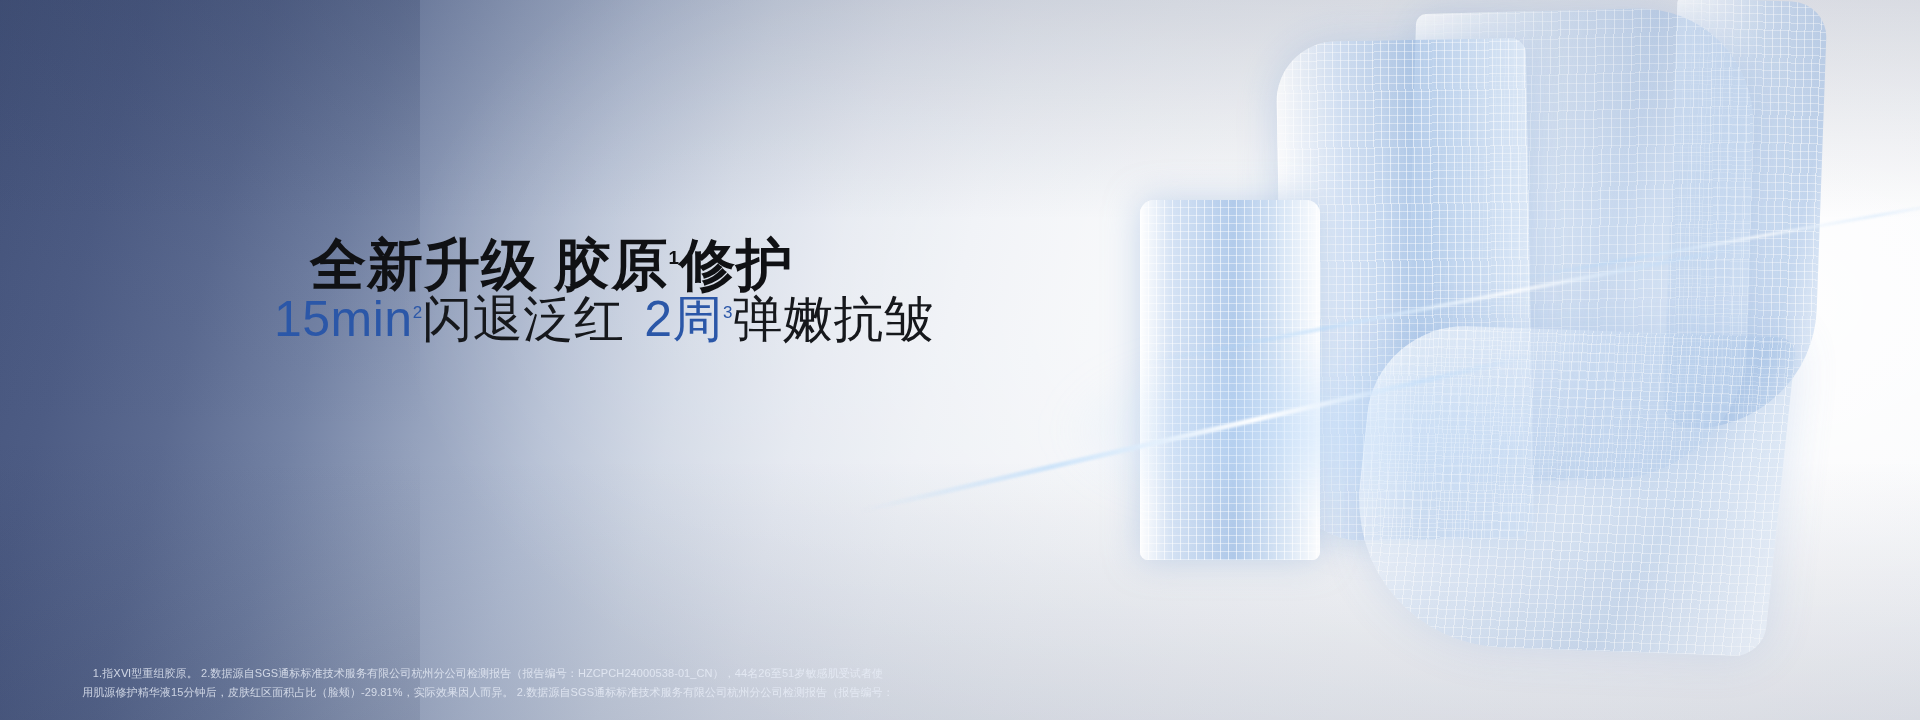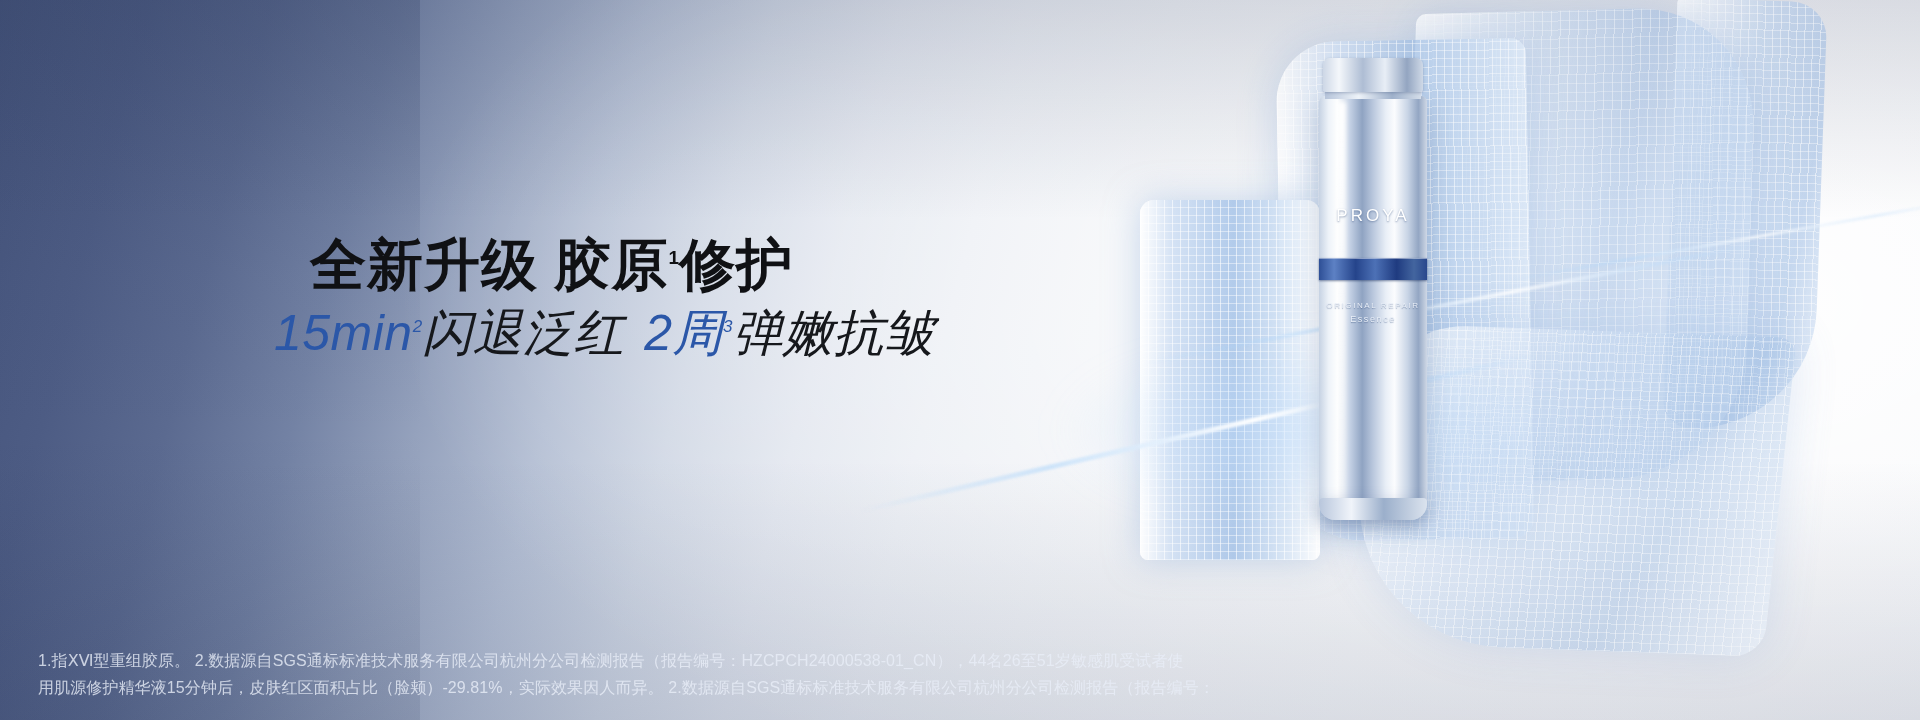--- a/index.html
+++ b/index.html
@@ -214,42 +214,42 @@
     font-size:56px;
     line-height:1.02;
     color:#101114;
     letter-spacing:1px;
     white-space:nowrap;
     font-weight:700;
   }
   .headline-1 .sup { font-size:19px; vertical-align:super; letter-spacing:0; }
 
   .headline-2 {
-    margin-top:14px;
+    margin-top:0;
     margin-left:-36px;
     font-size:50px;
     line-height:1.05;
     letter-spacing:0.5px;
     white-space:nowrap;
     color:#16181c;
     font-weight:400;
-    font-style:italic;
   }
   .headline-2 .accent { color:#2b57a8; }
   .headline-2 .sup { font-size:17px; vertical-align:super; letter-spacing:0; }
   .headline-2 .gap { display:inline-block; width:20px; }
 
   
   .footnotes {
     position:absolute; left:38px; bottom:18px;
     width:900px;
-    font-size:16px;
+    font-size:11px;
     line-height:1.72;
     color:rgba(232,238,248,0.80);
     letter-spacing:0.1px;
+    text-align:center;
   }
   .footnotes div { white-space:nowrap; }
 </style>
 </head>
 <body>
 
 <div id="banner">
 
   <div class="left-shade"></div>
   <div class="top-vignette"></div>
@@ -260,31 +260,20 @@
     <div class="glass-ribbon-back"></div>
     <div class="glass-cyl-right"></div>
     <div class="glass-cyl"></div>
     <div class="glass-curve-lower"></div>
 
     <div class="beam-glow"></div>
     <div class="beam beam-1"></div>
     <div class="beam beam-2"></div>
     <div class="beam beam-3"></div>
 
-    <div class="bottle">
-      <div class="bottle-body"></div>
-      <div class="bottle-neck"></div>
-      <div class="bottle-cap"></div>
-      <div class="bottle-shine"></div>
-      <div class="brand-text">PROYA</div>
-      <div class="bottle-ring"></div>
-      <div class="label-line-1">ORIGINAL REPAIR</div>
-      <div class="label-line-2">Essence</div>
-      <div class="bottle-base"></div>
-    </div>
   </div>
 
   <div class="headline-wrap">
 
     <div class="headline-1">
       <span>全新升级 胶原</span><span class="sup">1</span><span>修护</span>
     </div>
 
     <div class="headline-2">
       <span class="accent">15min</span><span class="sup accent">2</span><span>闪退泛红</span><span class="gap"></span><span class="accent">2周</span><span class="sup accent">3</span><span>弹嫩抗皱</span>

